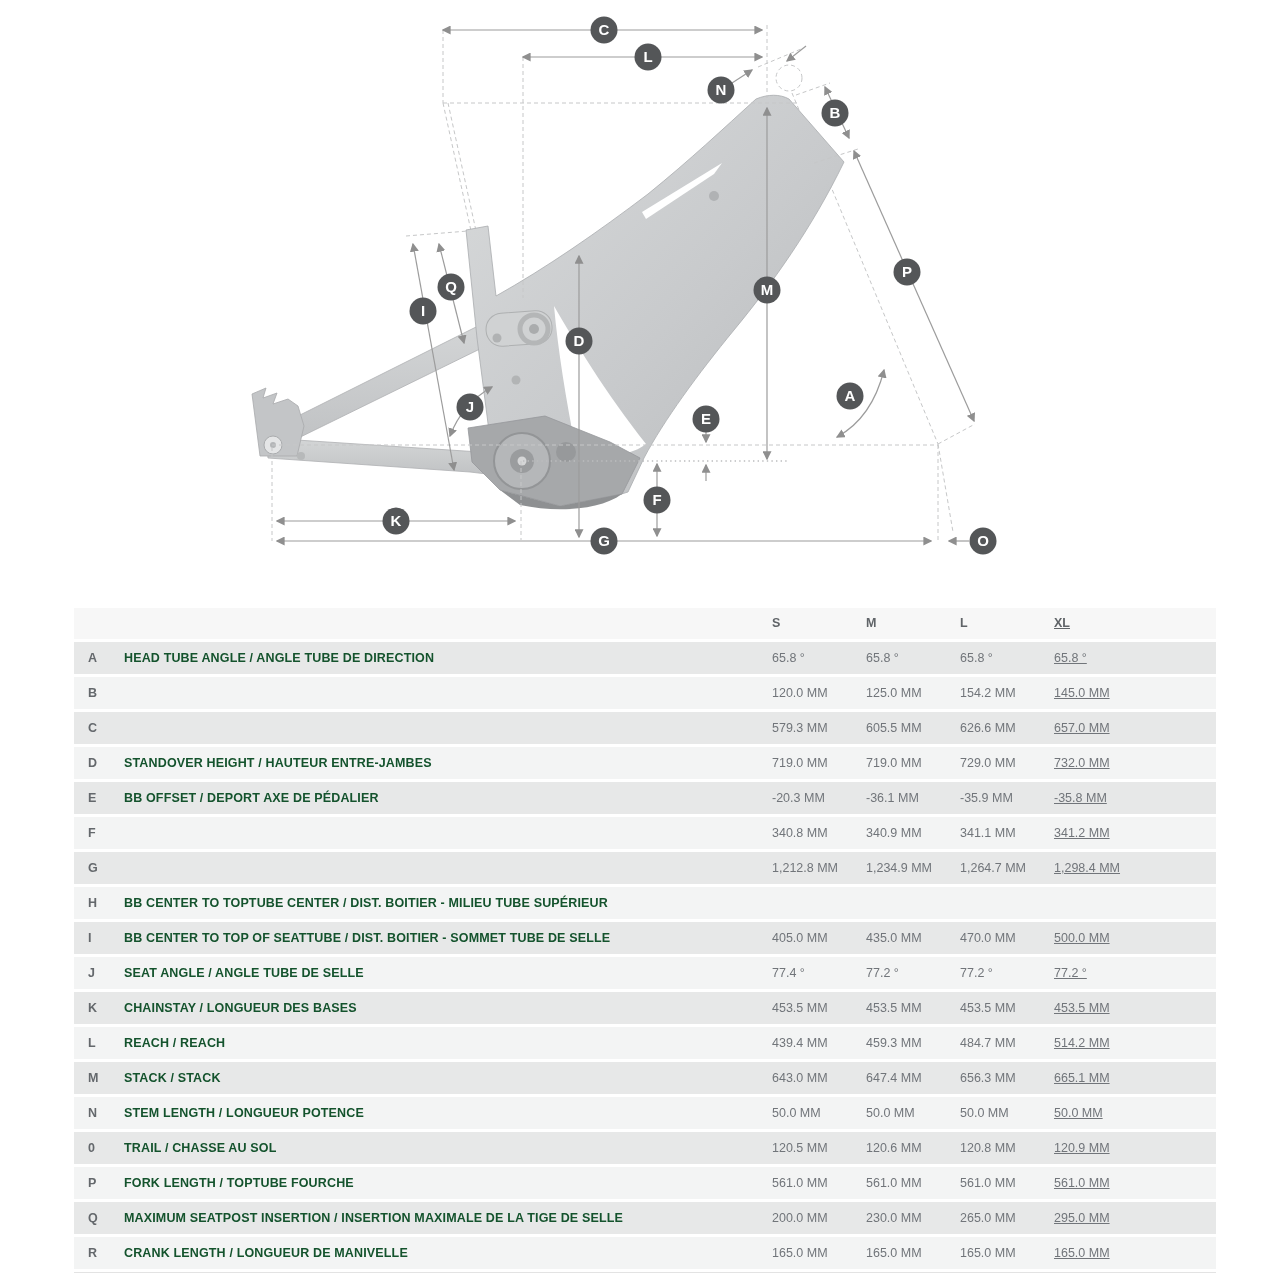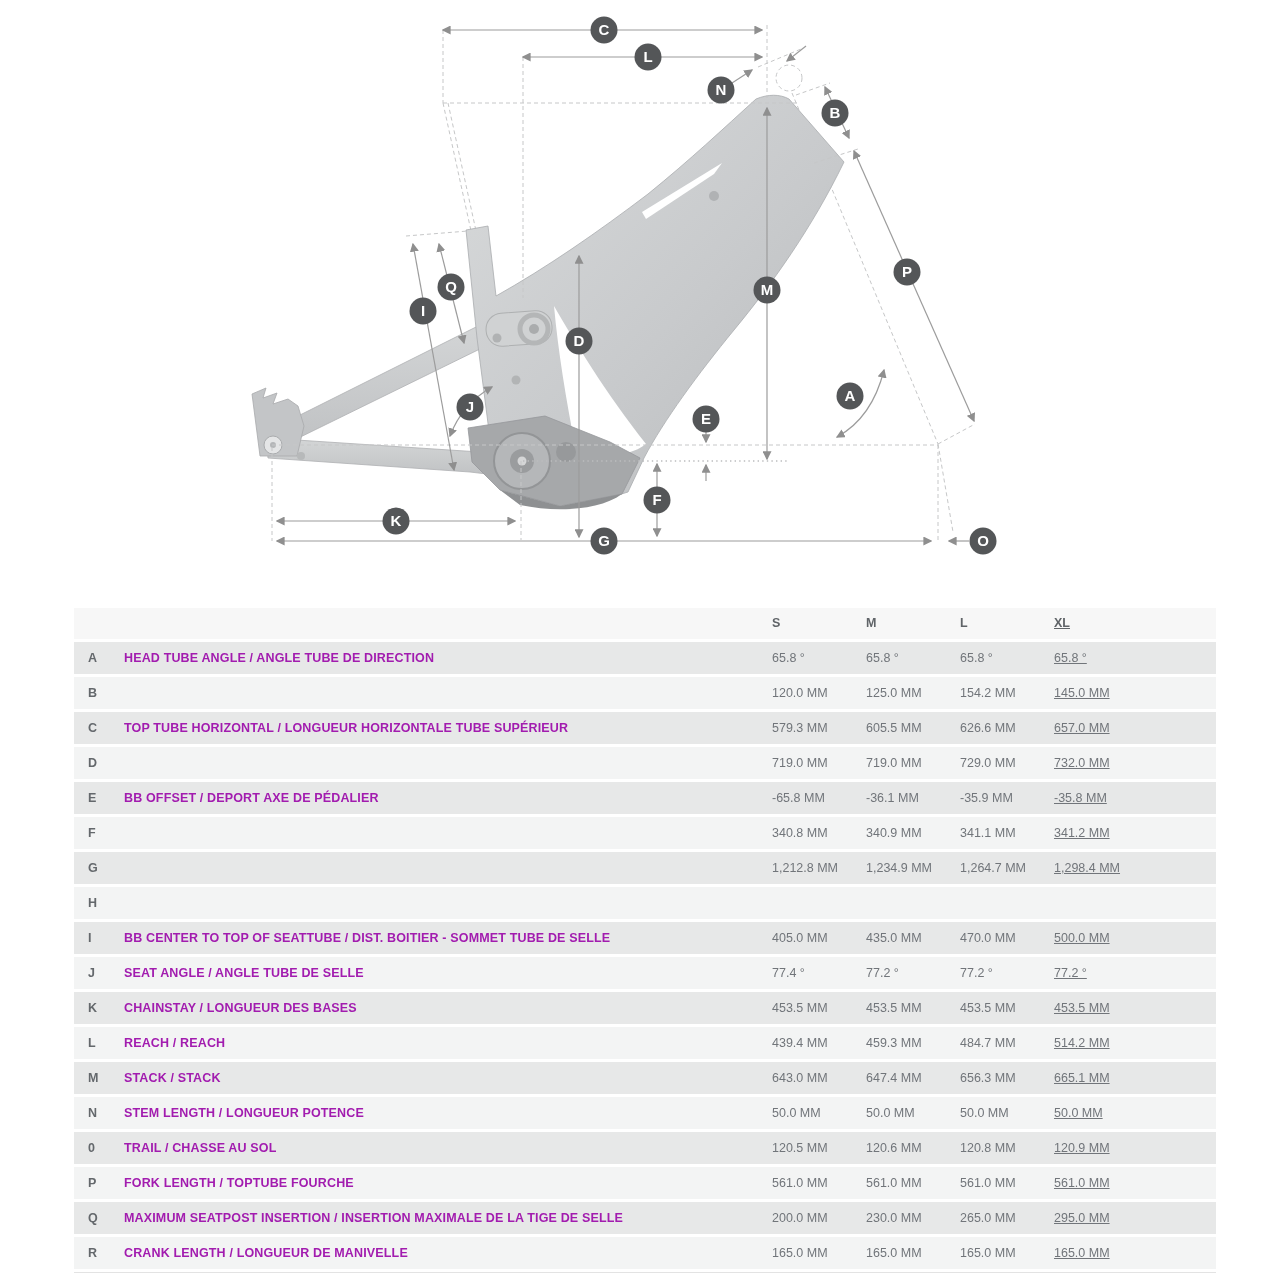--- a/index.html
+++ b/index.html
@@ -8,21 +8,21 @@
   #diagram{display:block;}
 
   
   .geo-table{position:absolute;left:74px;top:608px;width:1142px;}
   .t-row{position:relative;height:32px;margin-bottom:3px;font-size:12.5px;line-height:32px;}
   .t-row.head{background:#f7f7f7;height:31px;line-height:31px;}
   .t-row.dark{background:#e7e8e8;}
   .t-row.light{background:#f3f4f4;}
   .cell{position:absolute;top:0;white-space:nowrap;}
   .c-letter{left:14px;font-weight:700;color:#64686c;}
-  .c-label{left:50px;font-weight:700;color:#a21caf;letter-spacing:.15px;}
+  .c-label{left:50px;font-weight:700;color:#14532d;letter-spacing:.15px;}
   .c-v0{left:698px;} .c-v1{left:792px;} .c-v2{left:886px;} .c-v3{left:980px;text-decoration:underline;}
   .c-val{color:#71757a;}
   .t-row.head .c-val{font-weight:700;color:#606468;}
   .bottom-line{height:1px;background:#e3e3e3;margin-top:1px;}
 
   
   .dim{stroke:#9c9c9c;stroke-width:1.2;fill:none;}
   .dash{stroke:#c6c7c8;stroke-width:1;fill:none;stroke-dasharray:4 3;}
   .dot{stroke:#bcbdbe;stroke-width:1.4;fill:none;stroke-dasharray:1.4 3.2;}
   .lbl-circle{fill:#545658;}
@@ -220,57 +220,58 @@
         </div>
         <div class="t-row light">
           <span class="cell c-letter">B</span>
           <span class="cell c-val c-v0">120.0 MM</span>
           <span class="cell c-val c-v1">125.0 MM</span>
           <span class="cell c-val c-v2">154.2 MM</span>
           <span class="cell c-val c-v3">145.0 MM</span>
         </div>
         <div class="t-row dark">
           <span class="cell c-letter">C</span>
-          <span class="cell c-label">TOP TUBE HORIZONTAL / LONGUEUR HORIZONTALE TUBE SUPÉRIEUR</span>
           <span class="cell c-val c-v0">579.3 MM</span>
           <span class="cell c-val c-v1">605.5 MM</span>
           <span class="cell c-val c-v2">626.6 MM</span>
           <span class="cell c-val c-v3">657.0 MM</span>
         </div>
         <div class="t-row light">
           <span class="cell c-letter">D</span>
+          <span class="cell c-label">STANDOVER HEIGHT / HAUTEUR ENTRE-JAMBES</span>
           <span class="cell c-val c-v0">719.0 MM</span>
           <span class="cell c-val c-v1">719.0 MM</span>
           <span class="cell c-val c-v2">729.0 MM</span>
           <span class="cell c-val c-v3">732.0 MM</span>
         </div>
         <div class="t-row dark">
           <span class="cell c-letter">E</span>
           <span class="cell c-label">BB OFFSET / DEPORT AXE DE PÉDALIER</span>
-          <span class="cell c-val c-v0">-65.8 MM</span>
+          <span class="cell c-val c-v0">-20.3 MM</span>
           <span class="cell c-val c-v1">-36.1 MM</span>
           <span class="cell c-val c-v2">-35.9 MM</span>
           <span class="cell c-val c-v3">-35.8 MM</span>
         </div>
         <div class="t-row light">
           <span class="cell c-letter">F</span>
           <span class="cell c-val c-v0">340.8 MM</span>
           <span class="cell c-val c-v1">340.9 MM</span>
           <span class="cell c-val c-v2">341.1 MM</span>
           <span class="cell c-val c-v3">341.2 MM</span>
         </div>
         <div class="t-row dark">
           <span class="cell c-letter">G</span>
           <span class="cell c-val c-v0">1,212.8 MM</span>
           <span class="cell c-val c-v1">1,234.9 MM</span>
           <span class="cell c-val c-v2">1,264.7 MM</span>
           <span class="cell c-val c-v3">1,298.4 MM</span>
         </div>
         <div class="t-row light">
           <span class="cell c-letter">H</span>
+          <span class="cell c-label">BB CENTER TO TOPTUBE CENTER / DIST. BOITIER - MILIEU TUBE SUPÉRIEUR</span>
           <span class="cell c-val c-v0"></span>
           <span class="cell c-val c-v1"></span>
           <span class="cell c-val c-v2"></span>
           <span class="cell c-val c-v3"></span>
         </div>
         <div class="t-row dark">
           <span class="cell c-letter">I</span>
           <span class="cell c-label">BB CENTER TO TOP OF SEATTUBE / DIST. BOITIER - SOMMET TUBE DE SELLE</span>
           <span class="cell c-val c-v0">405.0 MM</span>
           <span class="cell c-val c-v1">435.0 MM</span>

